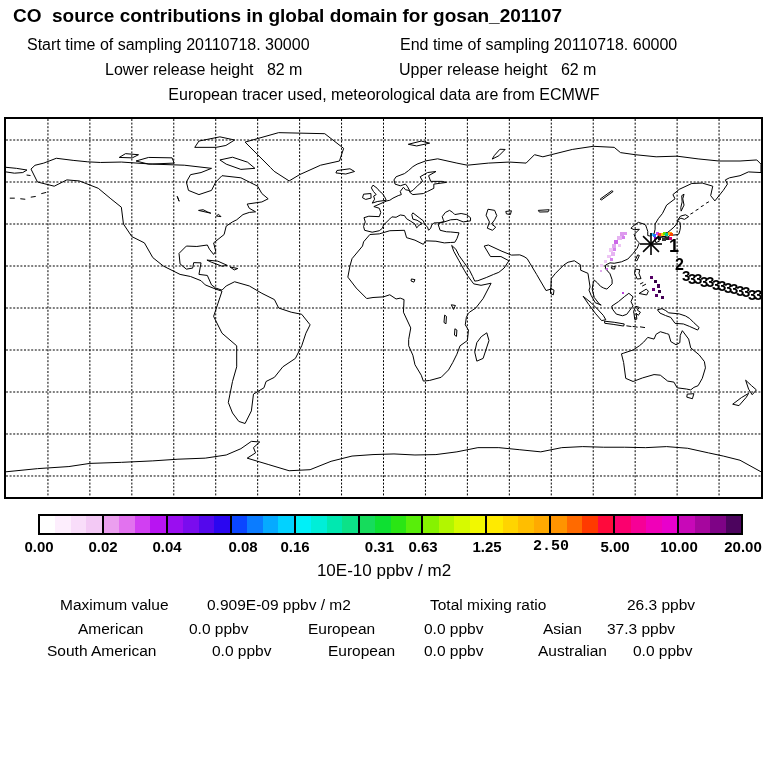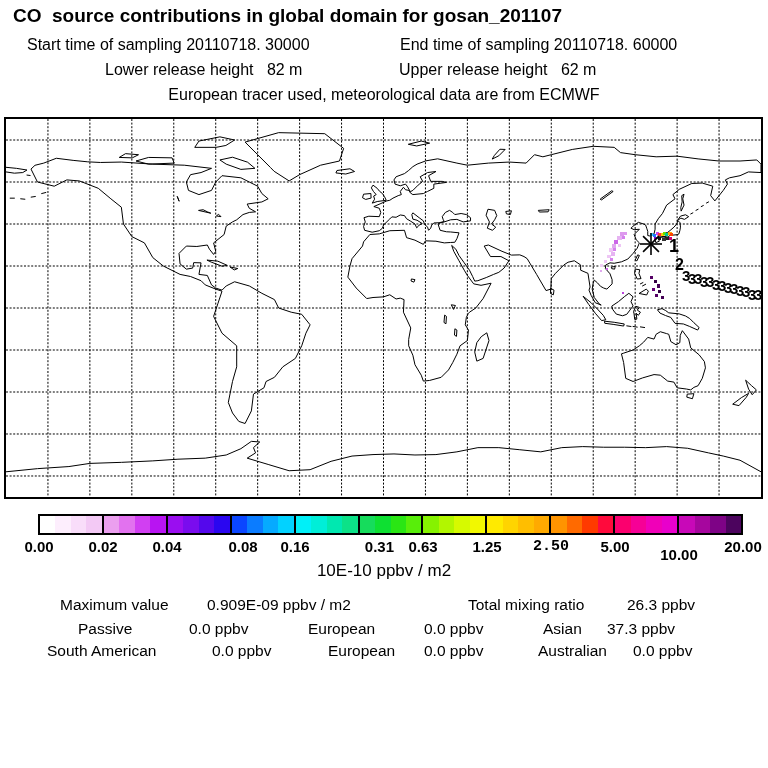--- a/index.html
+++ b/index.html
@@ -21,21 +21,21 @@
   #map-overlay text{font-family:"Liberation Sans",sans-serif;font-weight:bold;fill:#000;}
   #colorbar{position:absolute;left:38px;top:514px;width:701px;height:17px;border:2px solid #000;display:flex;}
   .cb-seg{flex:1;display:flex;border-left:2px solid #000;}
   .cb-seg:first-child{border-left:none;}
   .cb-cell{flex:1;}
   #cbar-ticks{position:absolute;left:0;top:538px;width:768px;height:20px;}
   .cb-tick{position:absolute;width:70px;text-align:center;font-size:15px;font-weight:bold;}
   #units{position:absolute;left:0;top:561px;width:768px;text-align:center;font-size:17px;}
   .st{position:absolute;font-size:15.5px;white-space:pre;}
   .r1{top:596px;} .r2{top:620px;} .r3{top:642px;}
-  #st-maxl{left:60px;} #st-maxv{left:207px;} #st-totl{left:430px;margin-left:38px;} #st-totv{left:627px;}
+  #st-maxl{left:60px;} #st-maxv{left:207px;} #st-totl{left:430px;} #st-totv{left:627px;}
   #st-l0{left:78px;}  #st-v0{left:189px;}
   #st-l1{left:308px;} #st-v1{left:424px;}
   #st-l2{left:543px;text-align:right;} #st-v2{left:607px;}
   #st-l3{left:47px;}  #st-v3{left:212px;}
   #st-l4{left:328px;} #st-v4{left:424px;}
   #st-l5{left:538px;} #st-v5{left:633px;}
 </style>
 </head>
 <body>
 
@@ -196,31 +196,31 @@
     <span class="cb-tick" style="left: 4px;">0.00</span>
     <span class="cb-tick" style="left: 68px;">0.02</span>
     <span class="cb-tick" style="left: 132px;">0.04</span>
     <span class="cb-tick" style="left: 208px;">0.08</span>
     <span class="cb-tick" style="left: 260px;">0.16</span>
     <span class="cb-tick" style="left: 324px; text-align: right;">0.31</span>
     <span class="cb-tick" style="left: 388px;">0.63</span>
     <span class="cb-tick" style="left: 452px;">1.25</span>
     <span class="cb-tick" style="left: 516px; font-family: Liberation Mono, monospace;">2.50</span>
     <span class="cb-tick" style="left: 580px;">5.00</span>
-    <span class="cb-tick" style="left: 644px; margin-top: 8px;">10.00</span>
+    <span class="cb-tick" style="left: 644px;">10.00</span>
     <span class="cb-tick" style="left: 708px;">20.00</span>
   </div>
 <div id="units">10E-10 ppbv / m2</div>
 
 <span class="st r1" id="st-maxl">Maximum value</span>
 <span class="st r1" id="st-maxv">0.909E-09 ppbv / m2</span>
 <span class="st r1" id="st-totl">Total mixing ratio</span>
 <span class="st r1" id="st-totv">26.3 ppbv</span>
 
-<span class="st r2" id="st-l0">Passive</span>
+<span class="st r2" id="st-l0">American</span>
 <span class="st r2" id="st-v0">0.0 ppbv</span>
 <span class="st r2" id="st-l1">European</span>
 <span class="st r2" id="st-v1">0.0 ppbv</span>
 <span class="st r2" id="st-l2">Asian</span>
 <span class="st r2" id="st-v2">37.3 ppbv</span>
 <span class="st r3" id="st-l3">South American</span>
 <span class="st r3" id="st-v3">0.0 ppbv</span>
 <span class="st r3" id="st-l4">European</span>
 <span class="st r3" id="st-v4">0.0 ppbv</span>
 <span class="st r3" id="st-l5">Australian</span>

